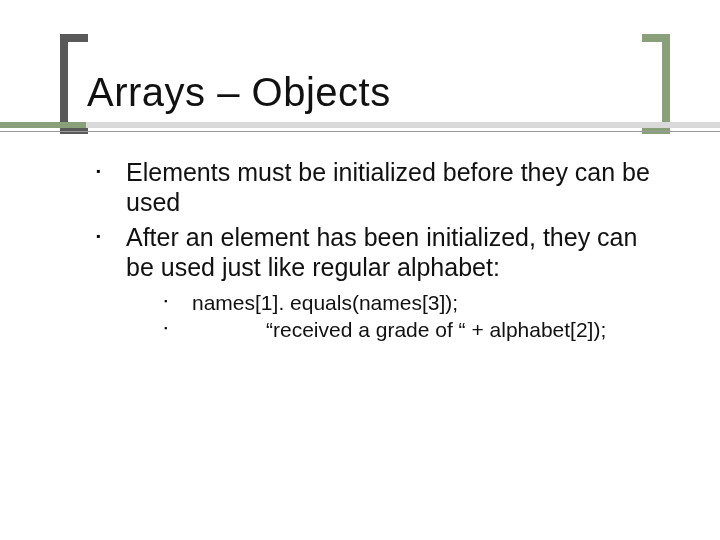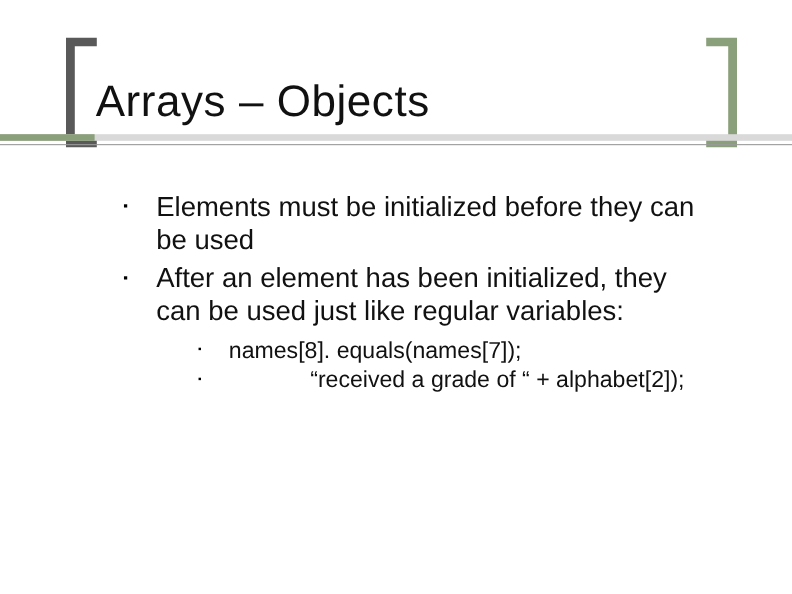--- a/index.html
+++ b/index.html
@@ -6,21 +6,21 @@
   .slide{position:relative;width:720px;height:540px;box-sizing:border-box}
   .bracket{position:absolute;pointer-events:none}
   .bracket svg{display:block}
   .title-wrap{position:absolute;left:87px;top:70px}
   .title{font-size:40px;letter-spacing:0.5px}
   .rule{position:absolute;left:0;top:122px;width:720px;height:12px}
   .rule .bar{height:6px;background:#d9d9d9}
   .rule .line{height:1px;background:#999;margin-top:3px}
   .rule .seg{position:absolute;left:0;top:0;height:6px;background:#8aa07a;width:86px}
   .content{position:absolute;left:96px;top:158px;width:560px}
-  ul.top{list-style:none;margin:16px;padding:0}
+  ul.top{list-style:none;margin:0;padding:0}
   ul.top>li{position:relative;padding-left:30px;font-size:25px;line-height:1.18;margin-bottom:6px}
   ul.top>li:before{content:"\25AA";position:absolute;left:0;top:6px;font-size:12px;color:#000}
   ul.sub{list-style:none;margin:8px 0 0 38px;padding:0}
   ul.sub>li{position:relative;padding-left:28px;font-size:21px;line-height:1.28}
   ul.sub>li:before{content:"\25AA";position:absolute;left:0;top:6px;font-size:9px;color:#000}
   .code-indent{display:inline-block}
   .l2{padding-left:74px;position:relative}
   .l2b{display:block}
 </style>
 </head>
@@ -47,24 +47,24 @@
     <div class="seg"></div>
     <div class="line"></div>
   </div>
 
   <div class="content">
     <ul class="top">
       <li>
         <span>Elements must be initialized before they can be used</span>
       </li>
       <li>
-        <span>After an element has been initialized, they can be used just like regular variables:</span>
+        <span>After an element has been initialized, they can be used just like regular alphabet:</span>
         <ul class="sub">
           <li>
-            <span class="code-indent">names[8]. equals(names[7]);</span>
+            <span class="code-indent">names[1]. equals(names[3]);</span>
           </li>
           <li>
             <span class="l2 l2b">“received a grade of “ + alphabet[2]);</span>
           </li>
         </ul>
       </li>
     </ul>
   </div>
 
 </div>

